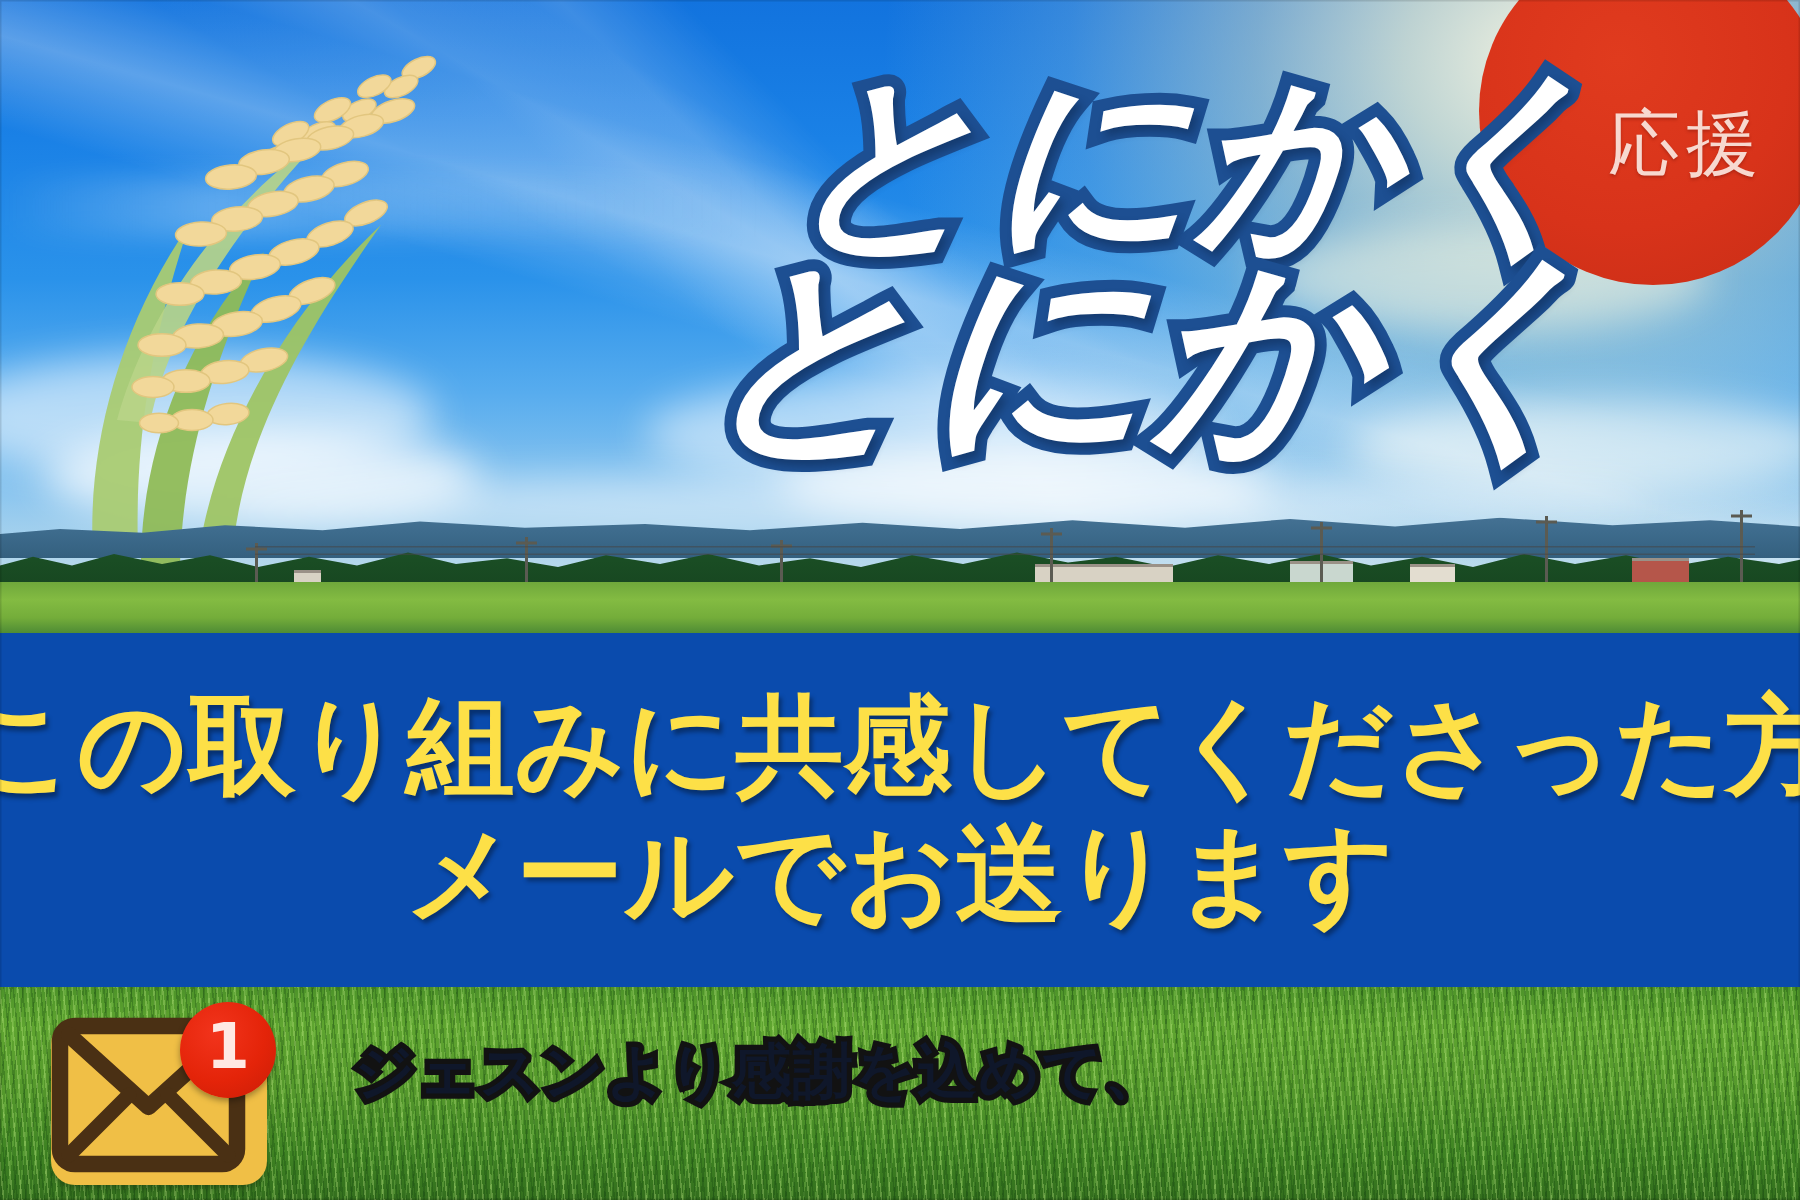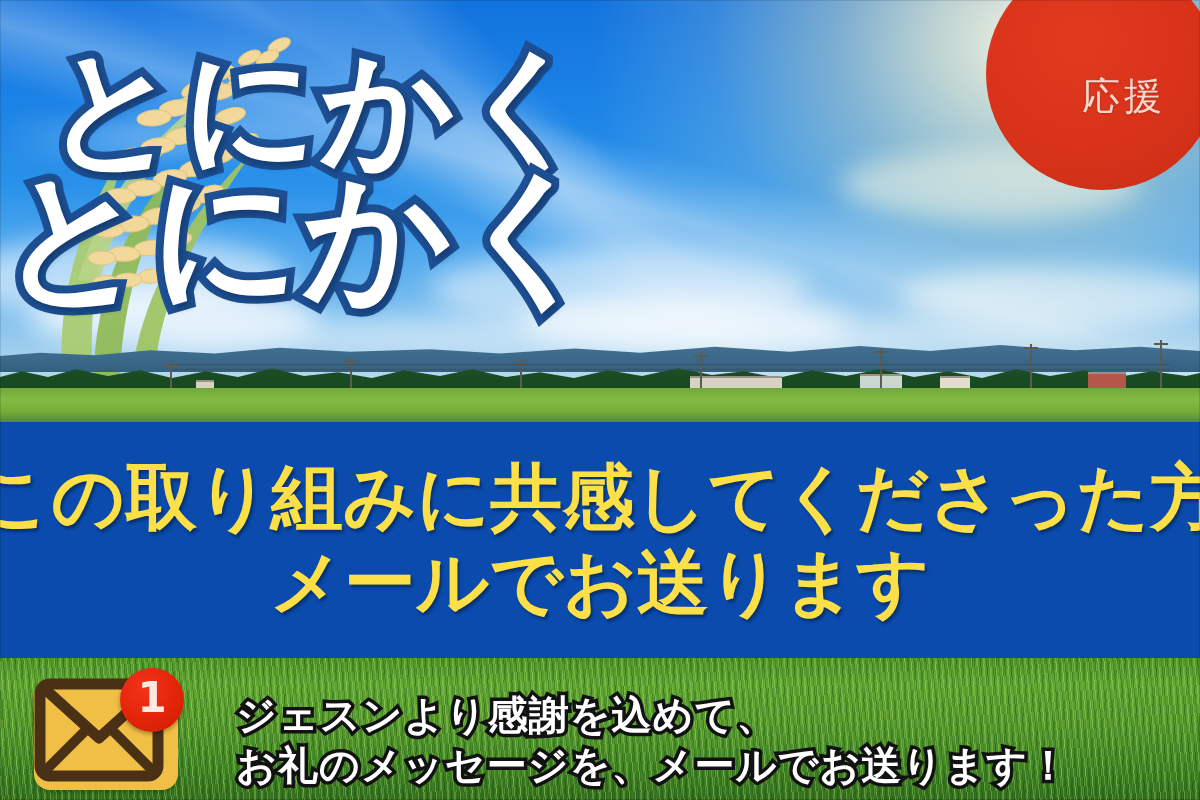--- a/index.html
+++ b/index.html
@@ -125,34 +125,35 @@
     right: -18px; top: -42px;
     width: 232px; height: 232px;
     border-radius: 50%;
     background: radial-gradient(circle at 40% 35%, #e03b1e 0%, #d8331a 55%, #c72d16 100%);
     display: flex;
     align-items: center;
     justify-content: center;
   }
   .badge-text {
     color: #f7d8cf;
-    font-size: 38px;
+    font-size: 48px;
     letter-spacing: 4px;
     font-weight: 400;
     transform: translate(22px, 22px);
     text-shadow: 0 1px 2px rgba(130,25,10,0.45);
   }
 
   
   .headline {
     position: absolute;
     left: 0; top: 44px;
     width: 1072px;
-    text-align: left;
-    pointer-events: none;
+    text-align: right;
+    pointer-events: none;
+    font-style: italic;
   }
   .hl-line {
     font-weight: 900;
     color: #ffffff;
     line-height: 0.96;
     letter-spacing: 2px;
     -webkit-text-stroke: 16px #1d4f92;
     paint-order: stroke fill;
     text-shadow:
        3px 4px 6px rgba(10,35,70,0.45);
@@ -236,21 +237,21 @@
     transform: translateY(-2px);
   }
 
   
   .foot-text {
     position: absolute;
     left: 236px; top: 690px;
     width: 830px;
   }
   .foot-line {
-    color: #ffffff;
+    color: #0f172a;
     font-size: 40px;
     font-weight: 700;
     line-height: 1.26;
     letter-spacing: 1px;
     white-space: nowrap;
     -webkit-text-stroke: 7px #121212;
     paint-order: stroke fill;
   }
 
   .vignette {
@@ -382,17 +383,16 @@
       <path d="M20 102 L60 62" fill="none" stroke="#4a3014" stroke-width="10" stroke-linecap="round"></path>
       <path d="M126 102 L86 62" fill="none" stroke="#4a3014" stroke-width="10" stroke-linecap="round"></path>
     </svg>
     <div class="env-badge">
       <span class="env-badge-num">1</span>
     </div>
   </div>
 
   <div class="foot-text">
     <div class="foot-line">ジェスンより感謝を込めて、</div>
-    <div class="foot-line">お礼のメッセージを、メールでお送ります！</div>
   </div>
 
   <div class="vignette"></div>
 </div>
 
 </body></html>

